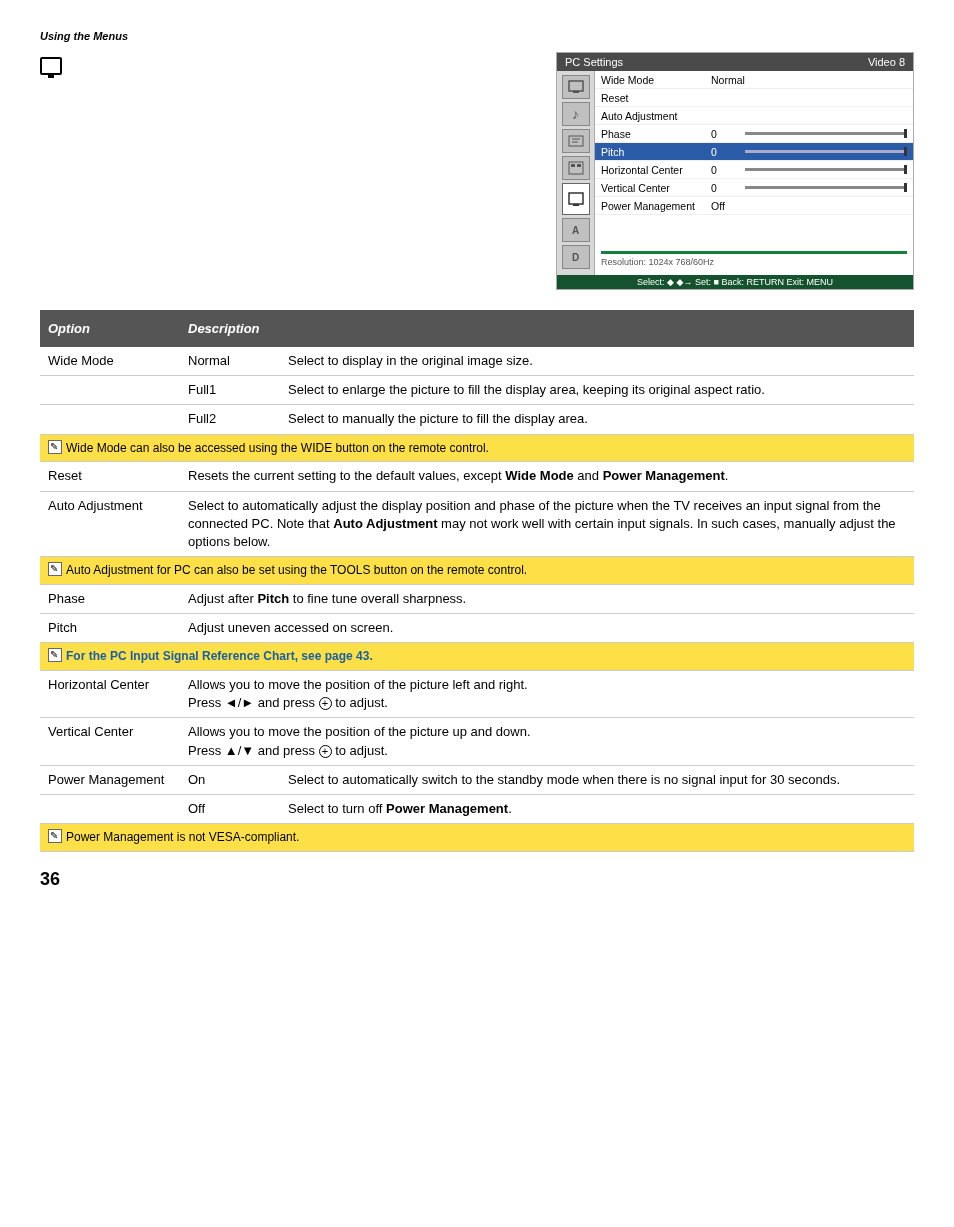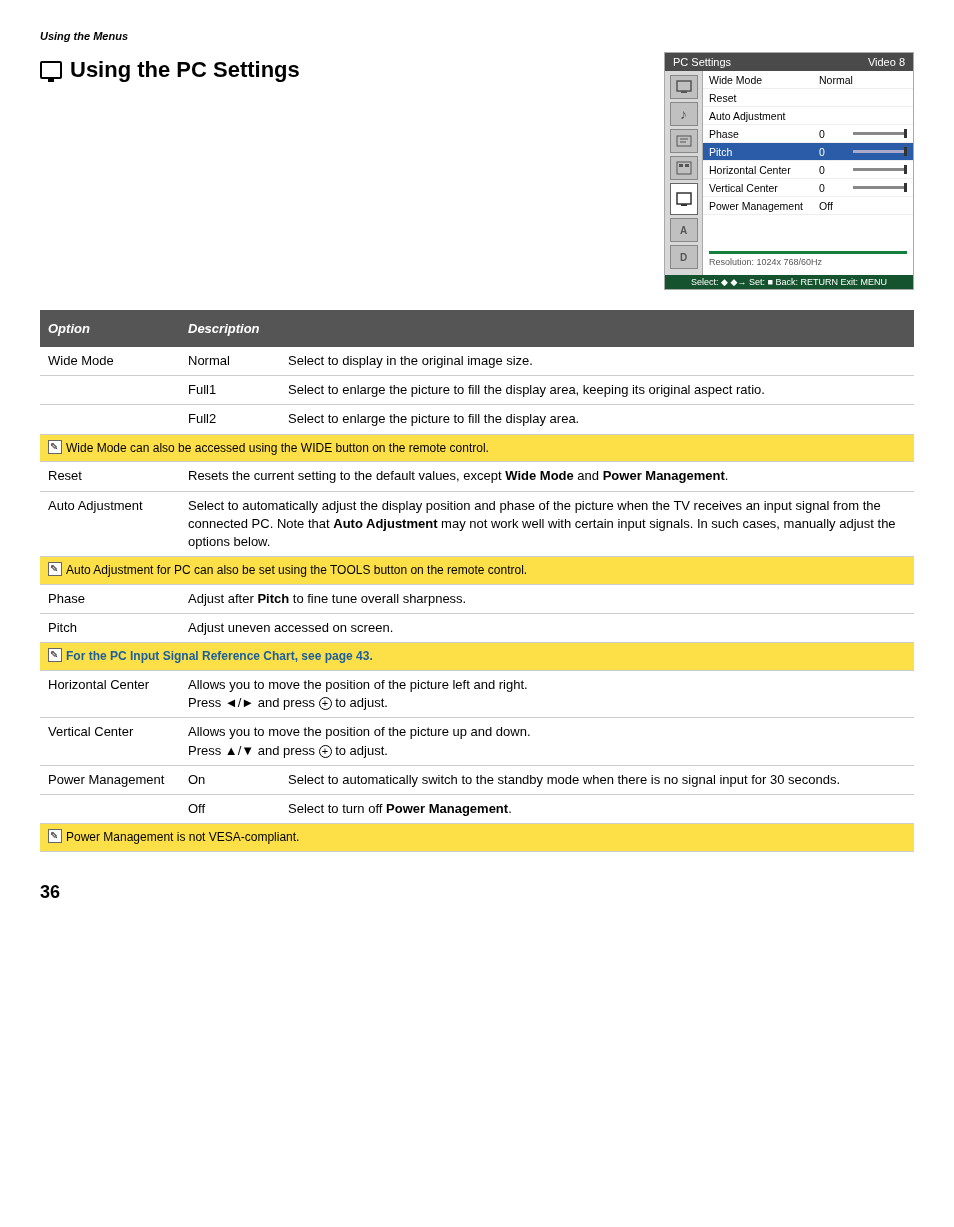--- a/index.html
+++ b/index.html
@@ -54,21 +54,21 @@
       height: 4px;
       background: #000;
       position: absolute;
       bottom: -5px;
       left: 50%;
       transform: translateX(-50%);
     }
 
     
     .pc-settings-panel {
-      width: 250px;
+      width: 358px;
       flex-shrink: 0;
       border: 1px solid #aaa;
       font-size: 11px;
     }
 
     .pc-settings-header {
       background: #4a4a4a;
       color: #fff;
       padding: 3px 8px;
       display: flex;
@@ -239,21 +239,21 @@
       color: #000;
     }
 
     .bold-text {
       font-weight: bold;
     }
 
     .page-number {
       font-size: 18px;
       font-weight: bold;
-      margin-top: 30px;
+      margin-top: 17px;
     }
 
     .circle-plus {
       display: inline-block;
       width: 13px;
       height: 13px;
       border: 1px solid #000;
       border-radius: 50%;
       text-align: center;
       line-height: 11px;
@@ -287,21 +287,20 @@
   </style>
 </head>
 <body>
 
 <p class="using-menus">Using the Menus</p>
 
 <div class="page-header">
   <div style="flex:1;">
     <h1 class="page-title">
       <span class="monitor-icon"></span>
-      <span>Using the PC Settings</span>
     </h1>
   </div>
 
   <div class="pc-settings-panel">
     <div class="pc-settings-header">
       <span>PC Settings</span>
       <span>Video 8</span>
     </div>
     <div class="pc-settings-body">
       <div class="pc-settings-sidebar">
@@ -400,21 +399,21 @@
       <td>Select to display in the original image size.</td>
     </tr>
     <tr>
       <td></td>
       <td>Full1</td>
       <td>Select to enlarge the picture to fill the display area, keeping its original aspect ratio.</td>
     </tr>
     <tr>
       <td></td>
       <td>Full2</td>
-      <td>Select to enlarge the picture to fill the display area.</td>
+      <td>Select to manually the picture to fill the display area.</td>
     </tr>
     <tr class="note-row">
       <td colspan="3">
         <div class="note-content">
           <span class="pencil-note">
             <span class="pencil-box"></span>
           </span>
           <span class="note-text">Wide Mode can also be accessed using the WIDE button on the remote control.</span>
         </div>
       </td>

